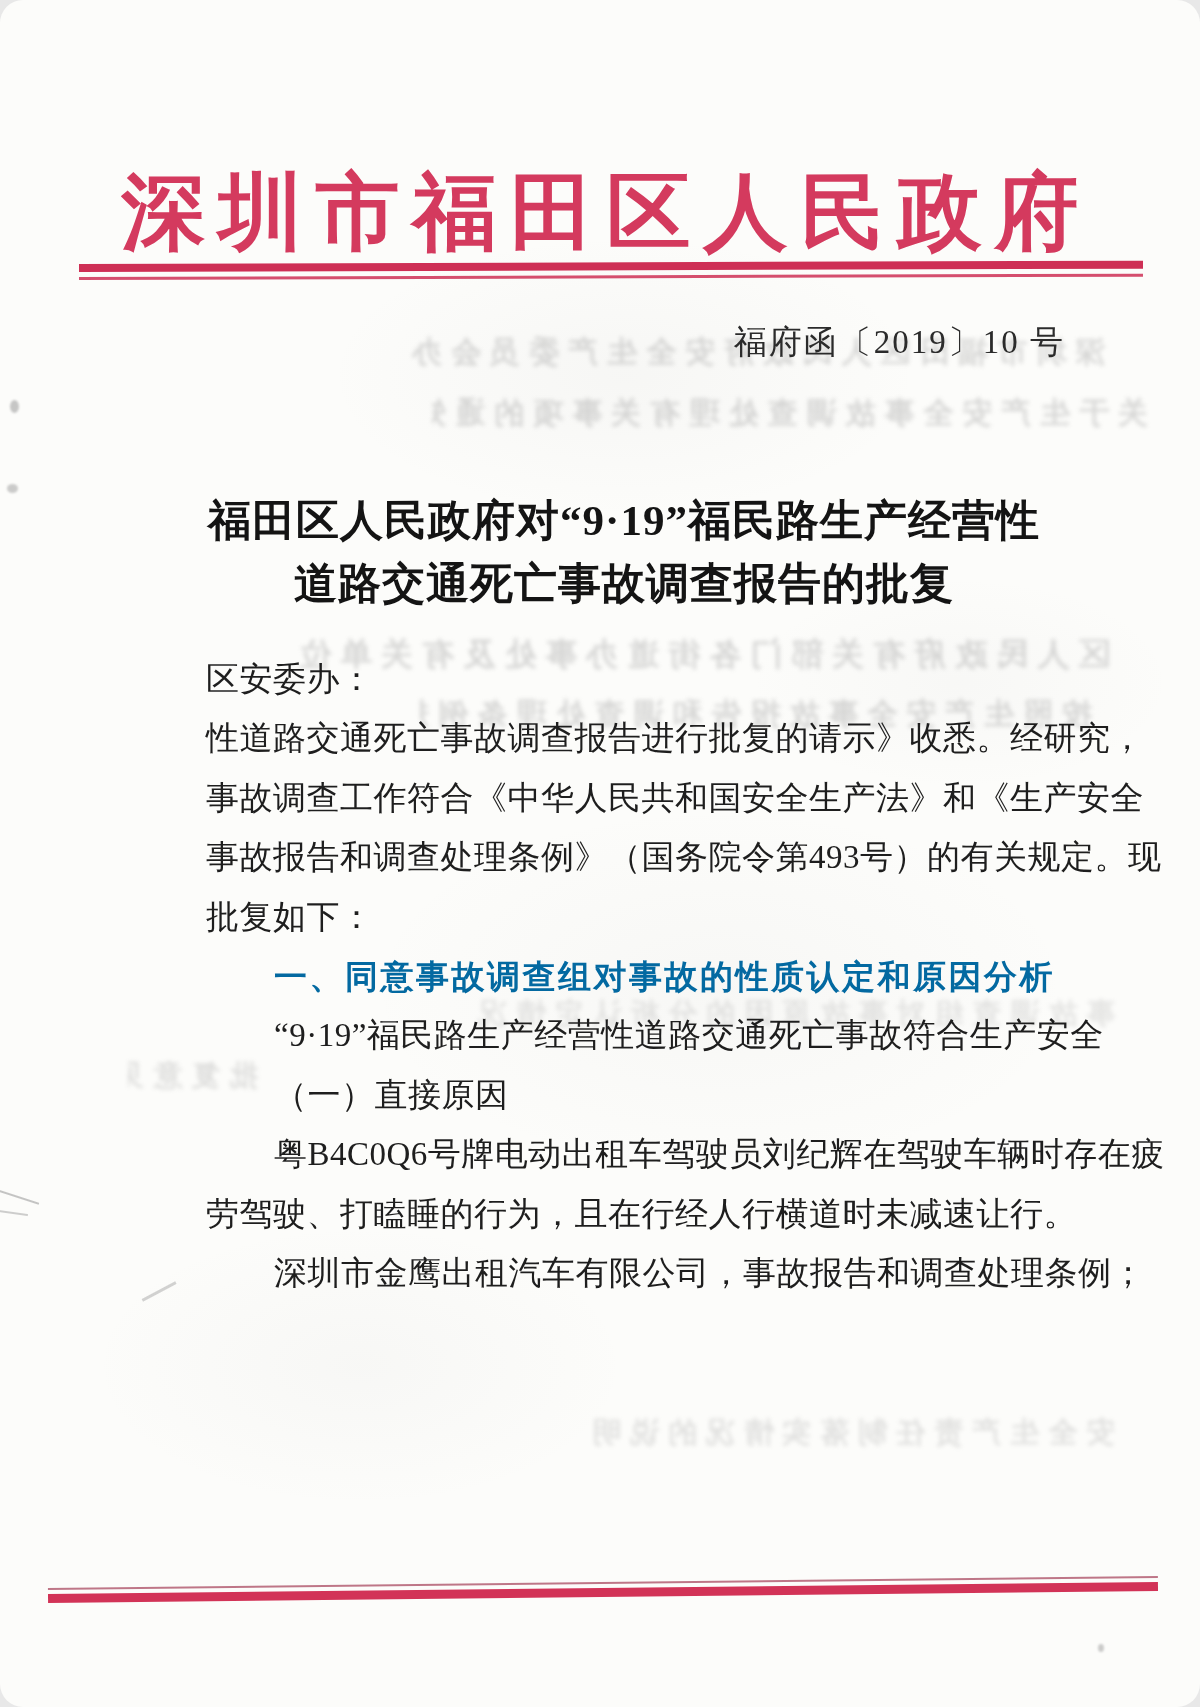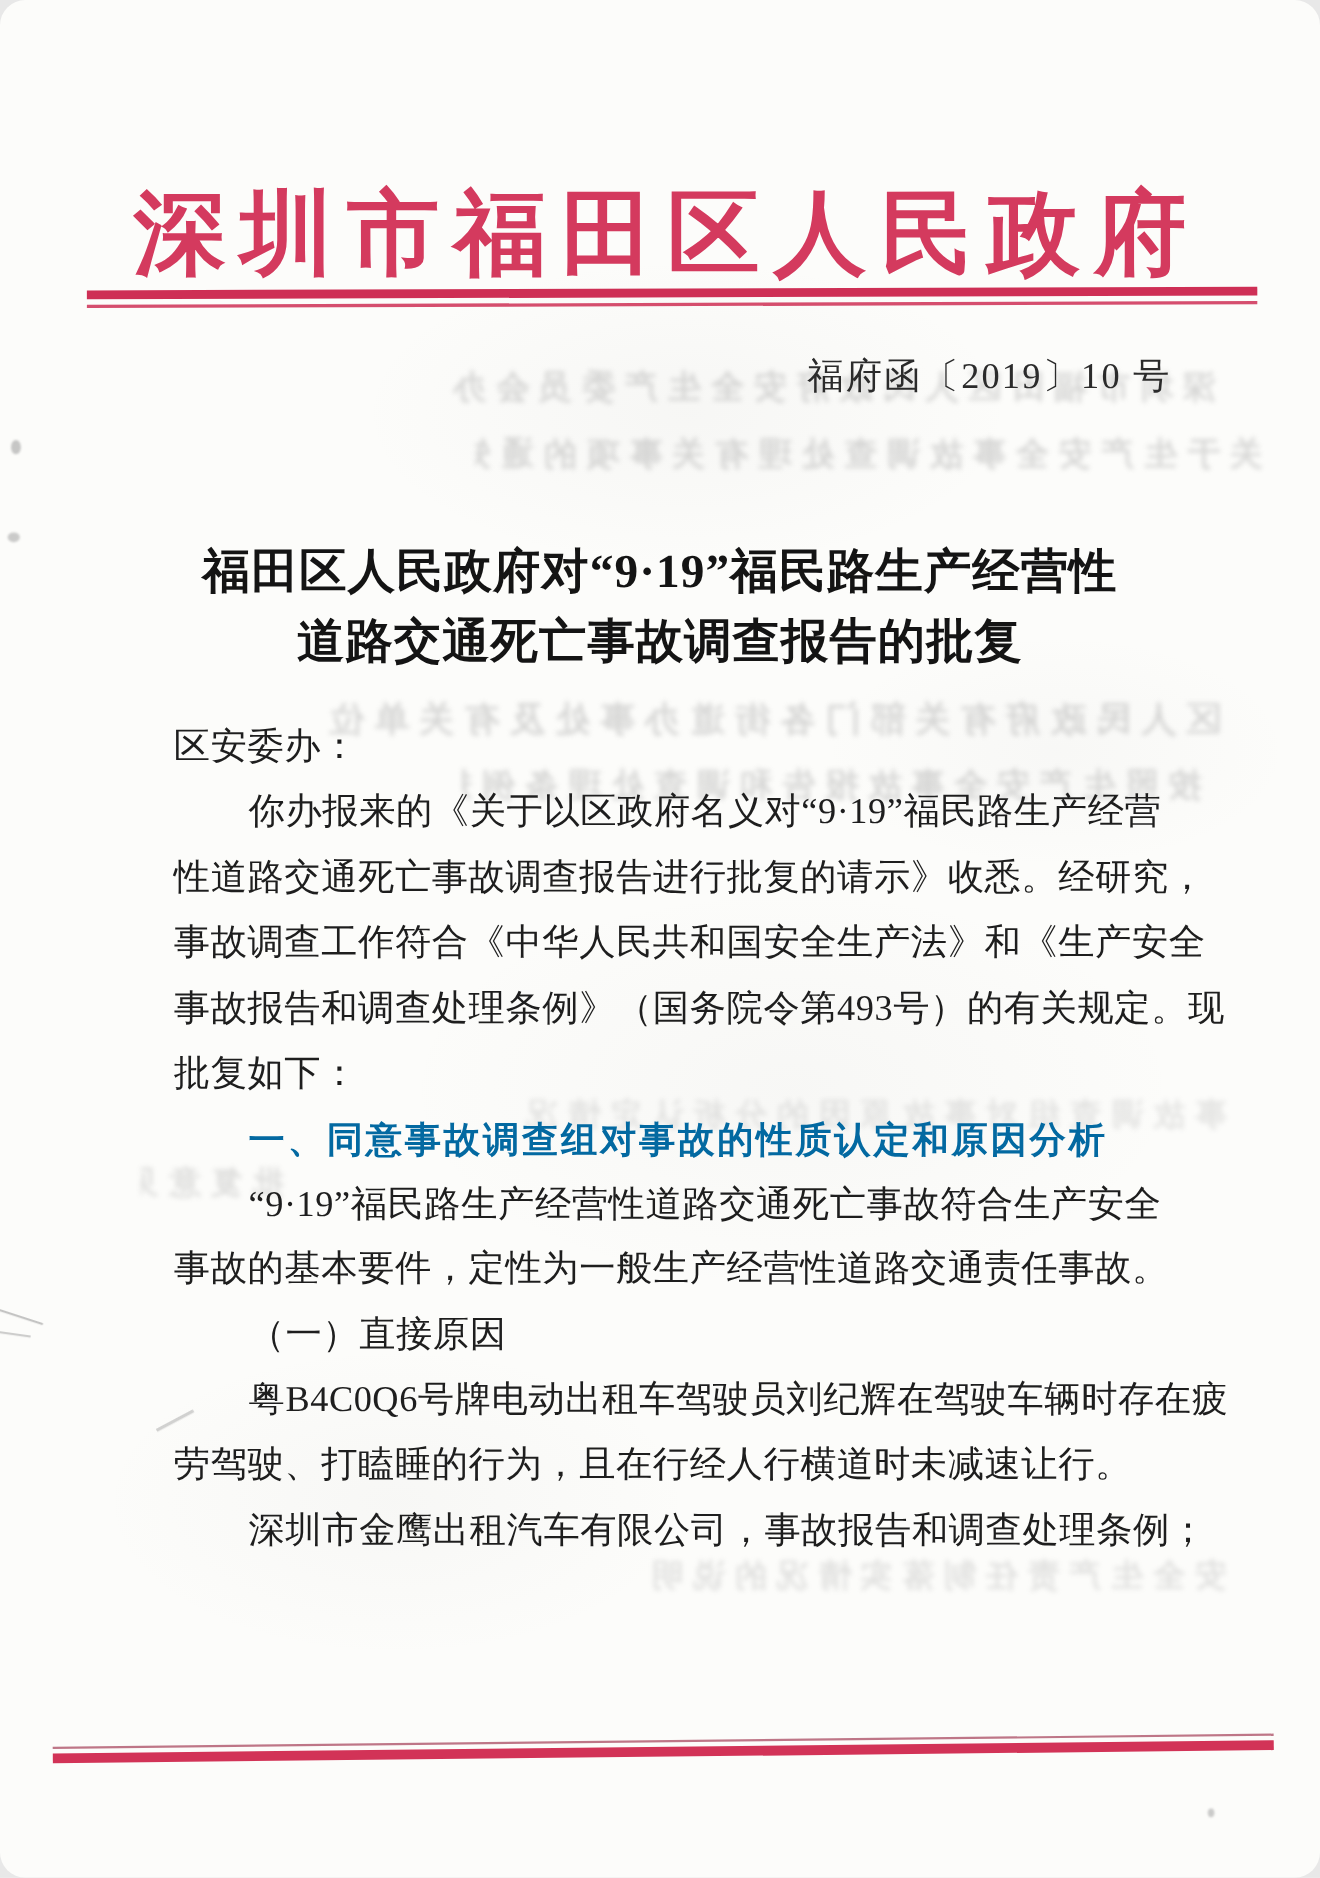--- a/index.html
+++ b/index.html
@@ -41,21 +41,21 @@
   }
   .doc-title{
     position:absolute; top:489px; left:0; width:1200px;
     text-align:center; font-size:43px; line-height:63px; font-weight:bold;
     letter-spacing:1px; color:#141414;
   }
   .body-text{
     position:absolute; top:650px; left:158px; width:910px;
     font-size:33px; line-height:59.4px; letter-spacing:0.5px; color:#1e1e1e;
   }
-  .line{ white-space:nowrap; }
+  .line{ white-space:nowrap;padding-left:48px; }
   .indent{ text-indent:68px; }
   .heading-hei{
     font-family:"Liberation Sans","DejaVu Sans",sans-serif;
     font-weight:bold; letter-spacing:2.5px; color:#0369a1;
   }
   .footer-rules{
     position:absolute; left:48px; top:1588px; width:1110px;
     transform:rotate(-0.62deg); transform-origin:left center;
   }
   .f-thin{ height:2px; background:#a94a60; opacity:0.75; }
@@ -106,28 +106,26 @@
 
   <div class="doc-number">福府函〔2019〕10 号</div>
 
   <div class="doc-title">
     <div class="line">福田区人民政府对“9·19”福民路生产经营性</div>
     <div class="line">道路交通死亡事故调查报告的批复</div>
   </div>
 
   <div class="body-text">
     <div class="line">区安委办：</div>
-    <div class="line indent">你办报来的《关于以区政府名义对“9·19”福民路生产经营</div>
     <div class="line">性道路交通死亡事故调查报告进行批复的请示》收悉。经研究，</div>
     <div class="line">事故调查工作符合《中华人民共和国安全生产法》和《生产安全</div>
     <div class="line">事故报告和调查处理条例》（国务院令第493号）的有关规定。现</div>
     <div class="line">批复如下：</div>
     <div class="line indent heading-hei">一、同意事故调查组对事故的性质认定和原因分析</div>
     <div class="line indent">“9·19”福民路生产经营性道路交通死亡事故符合生产安全</div>
-    <div class="line">事故的基本要件，定性为一般生产经营性道路交通责任事故。</div>
     <div class="line indent kai">（一）直接原因</div>
     <div class="line indent">粤B4C0Q6号牌电动出租车驾驶员刘纪辉在驾驶车辆时存在疲</div>
     <div class="line">劳驾驶、打瞌睡的行为，且在行经人行横道时未减速让行。</div>
     <div class="line indent">深圳市金鹰出租汽车有限公司，事故报告和调查处理条例；</div>
   </div>
 
   <div class="footer-rules">
     <div class="f-thin"></div>
     <div class="f-gap"></div>
     <div class="f-thick"></div>

